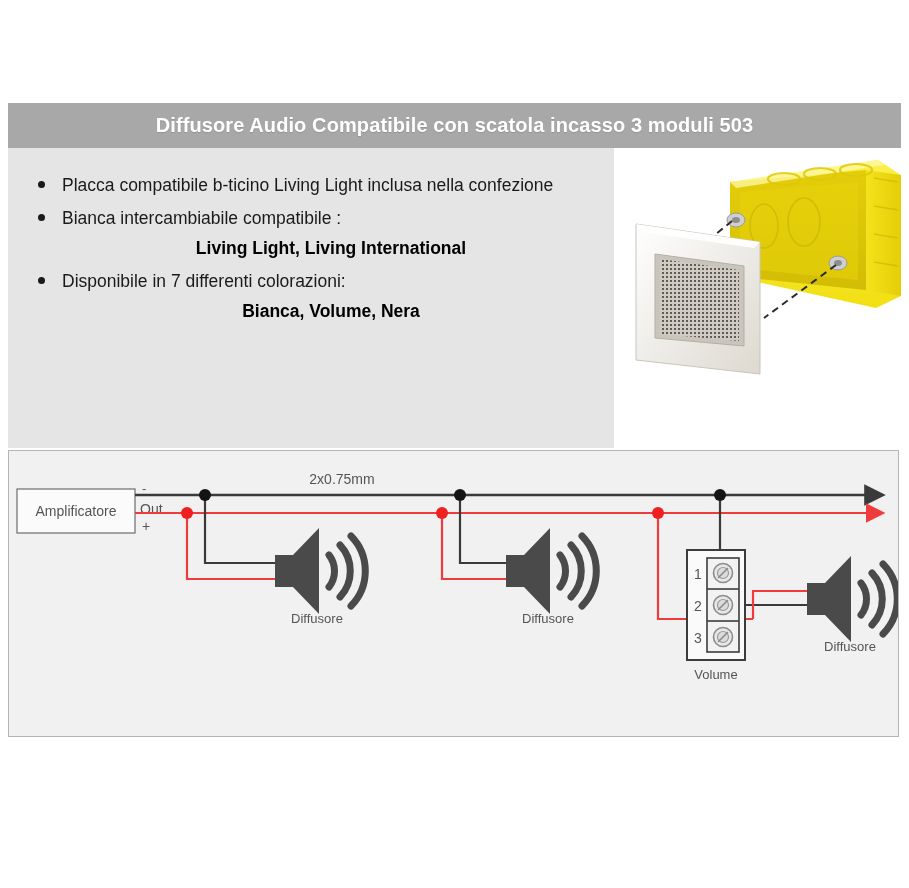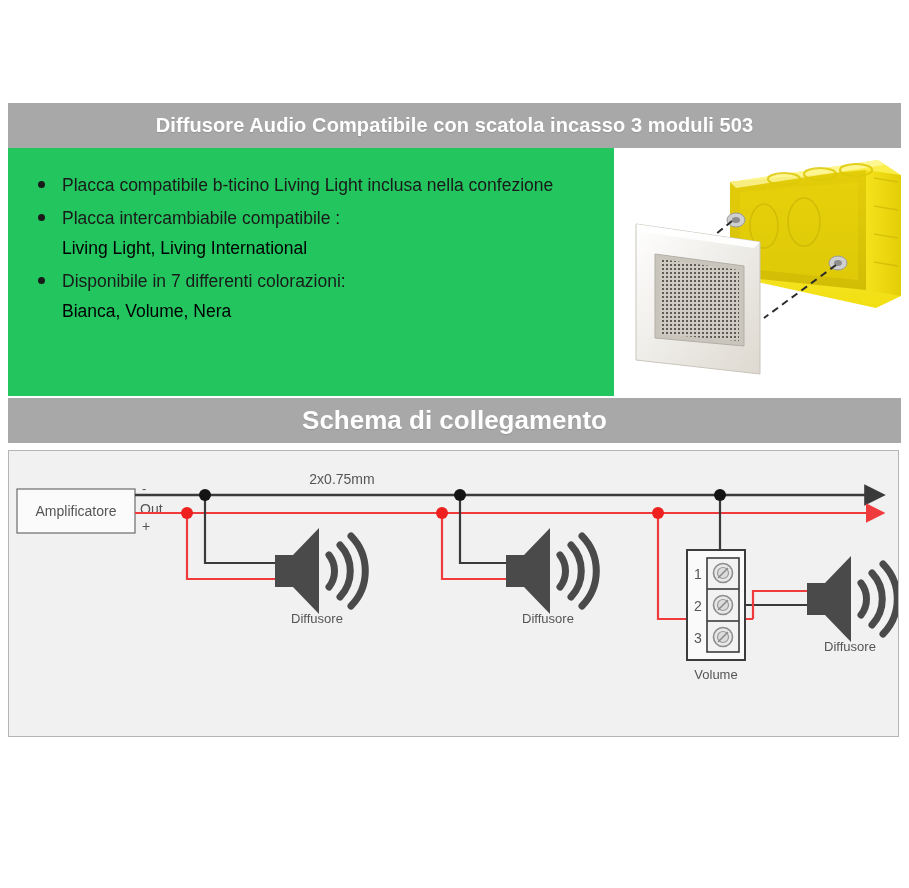--- a/index.html
+++ b/index.html
@@ -22,22 +22,22 @@
     color:#ffffff;
     font-size:20px;font-weight:bold;
     display:flex;align-items:center;justify-content:center;
     letter-spacing:.1px;
     text-shadow:0 1px 1px rgba(0,0,0,.12);
   }
   .card-body{
     position:absolute;left:0;top:45px;width:893px;height:248px;
   }
   .bullet-panel{
-    position:absolute;left:0;top:0;width:606px;height:248px;
-    background:#22c55e;
+    position:absolute;left:0;top:0;width:606px;height:300px;
+    background:#e5e5e5;
   }
   .photo-panel{
     position:absolute;left:606px;top:0;width:287px;height:248px;
     background:#ffffff;
     overflow:hidden;
   }
   ul.bullets{
     list-style:none;margin:0;padding:0;
     position:absolute;left:22px;top:22px;width:570px;
   }
@@ -48,22 +48,23 @@
     font-size:17.5px;
     color:#1a1a1a;
     line-height:30px;
   }
   ul.bullets li .dot{
     position:absolute;left:8px;top:11px;
     width:7px;height:7px;border-radius:50%;
     background:#1a1a1a;
   }
   .sub{
-    display:block;font-weight:normal;font-size:17.5px;color:#000;
+    display:block;font-weight:bold;font-size:17.5px;color:#000;
     line-height:30px;
+    text-align:center;
   }
 
   
   .photo-stage{position:absolute;left:0;top:0;width:287px;height:248px;}
 
   
   .schema-title{
     position:absolute;left:8px;top:398px;width:893px;height:45px;
     background:#a8a8a8;color:#ffffff;
     font-size:26px;font-weight:bold;
@@ -94,21 +95,21 @@
       <div class="bullet-panel">
         <ul class="bullets">
 
           <li>
             <span class="dot"></span>
             <span>Placca compatibile b-ticino Living Light inclusa nella confezione</span>
           </li>
 
           <li>
             <span class="dot"></span>
-            <span>Placca intercambiabile compatibile :</span>
+            <span>Bianca intercambiabile compatibile :</span>
             <span class="sub">Living Light, Living International</span>
           </li>
 
           <li>
             <span class="dot"></span>
             <span>Disponibile in 7 differenti colorazioni:</span>
             <span class="sub">Bianca, Volume, Nera</span>
           </li>
 
         </ul>
@@ -184,21 +185,20 @@
               <polygon points="41,106 130,118 130,198 41,190" fill="#c9c5bc" stroke="#b3afa6" stroke-width="1"></polygon>
               <polygon points="46,111 125,122 125,193 46,186" fill="url(#grille)"></polygon>
             </g>
           </svg>
         </div>
       </div>
 
     </div>
   </div>
 
-  <div class="schema-title">Schema di collegamento</div>
 
   <div class="schema-panel">
     <svg width="889" height="285" viewBox="0 0 889 285">
       <defs>
         <marker id="arrBlack" markerWidth="9" markerHeight="9" refX="7" refY="4.5" orient="auto">
           <path d="M0,0 L9,4.5 L0,9 z" fill="#3a3a3a"></path>
         </marker>
         <marker id="arrRed" markerWidth="9" markerHeight="9" refX="7" refY="4.5" orient="auto">
           <path d="M0,0 L9,4.5 L0,9 z" fill="#ef3b3b"></path>
         </marker>

